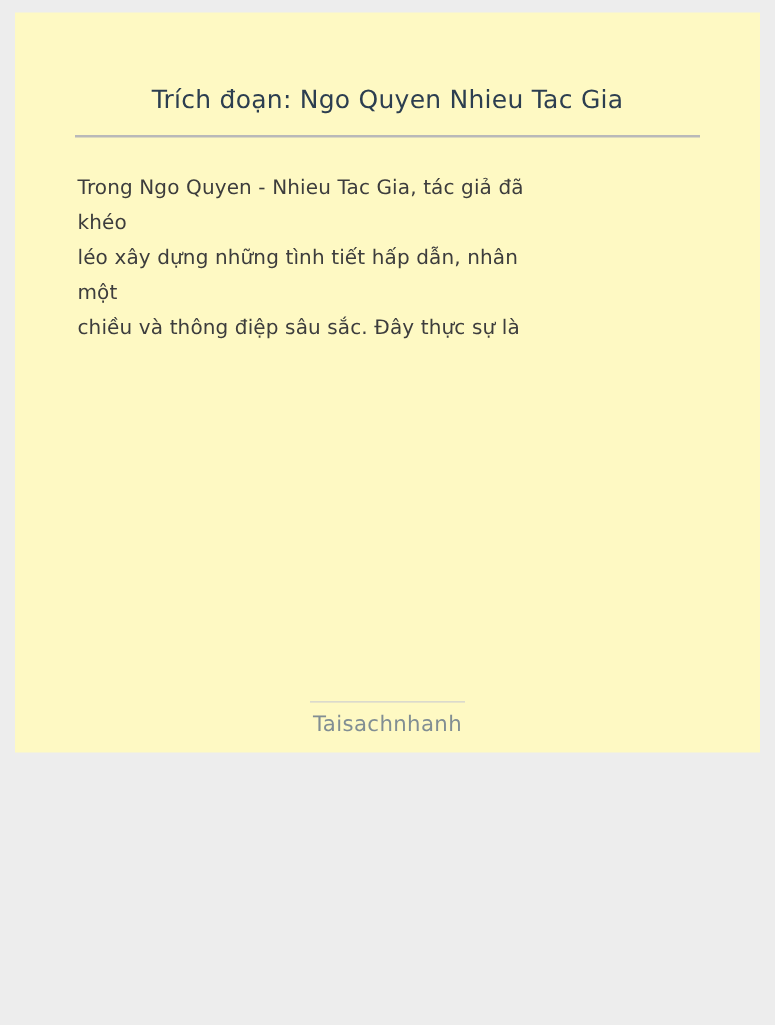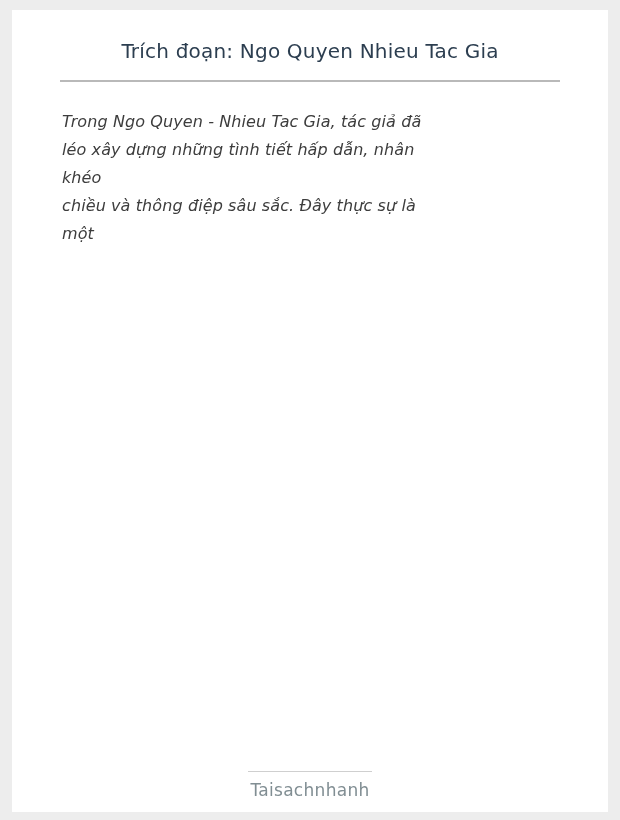--- a/index.html
+++ b/index.html
@@ -14,24 +14,24 @@
   .page {
     width: 620px;
     height: 820px;
     position: relative;
   }
   .card {
     position: absolute;
     left: 12px;
     top: 10px;
     width: 596px;
-    height: 802px;
-    background: #ffffff;
+    height: 592px;
+    background: #fef9c3;
     box-sizing: border-box;
-    padding: 28px 48px 0 48px;
+    padding: 56px 48px 0 48px;
   }
   .title {
     margin: 0;
     font-size: 20px;
     font-weight: 500;
     line-height: 26px;
     text-align: center;
     color: #2c3e50;
     letter-spacing: 0.2px;
   }
@@ -43,21 +43,20 @@
   .excerpt {
     margin-top: 26px;
     padding-left: 2px;
     color: #3d3d3d;
     font-size: 16px;
     line-height: 28px;
     letter-spacing: 0.1px;
   }
   .excerpt .line {
     white-space: nowrap;
-    font-style: italic;
   }
   .footer {
     position: absolute;
     left: 0;
     right: 0;
     bottom: 12px;
     text-align: center;
   }
   .footer-divider {
     border: none;
@@ -76,24 +75,24 @@
 
 <div class="page">
   <div class="card">
 
     <h1 class="title">Trích đoạn: Ngo Quyen Nhieu Tac Gia</h1>
 
     <hr class="title-divider">
 
     <div class="excerpt">
       <div class="line">Trong Ngo Quyen - Nhieu Tac Gia, tác giả đã</div>
+      <div class="line">khéo</div>
       <div class="line">léo xây dựng những tình tiết hấp dẫn, nhân</div>
-      <div class="line">khéo</div>
+      <div class="line">một</div>
       <div class="line">chiều và thông điệp sâu sắc. Đây thực sự là</div>
-      <div class="line">một</div>
     </div>
 
     <div class="footer">
       <hr class="footer-divider">
       <div class="footer-brand">Taisachnhanh</div>
     </div>
 
   </div>
 </div>
 

